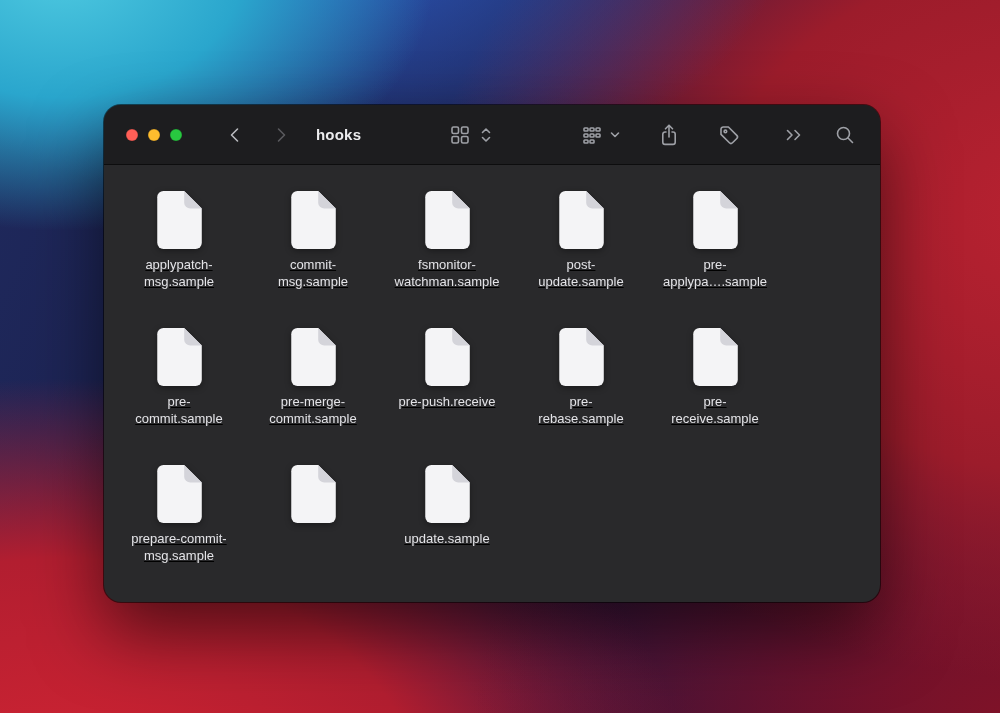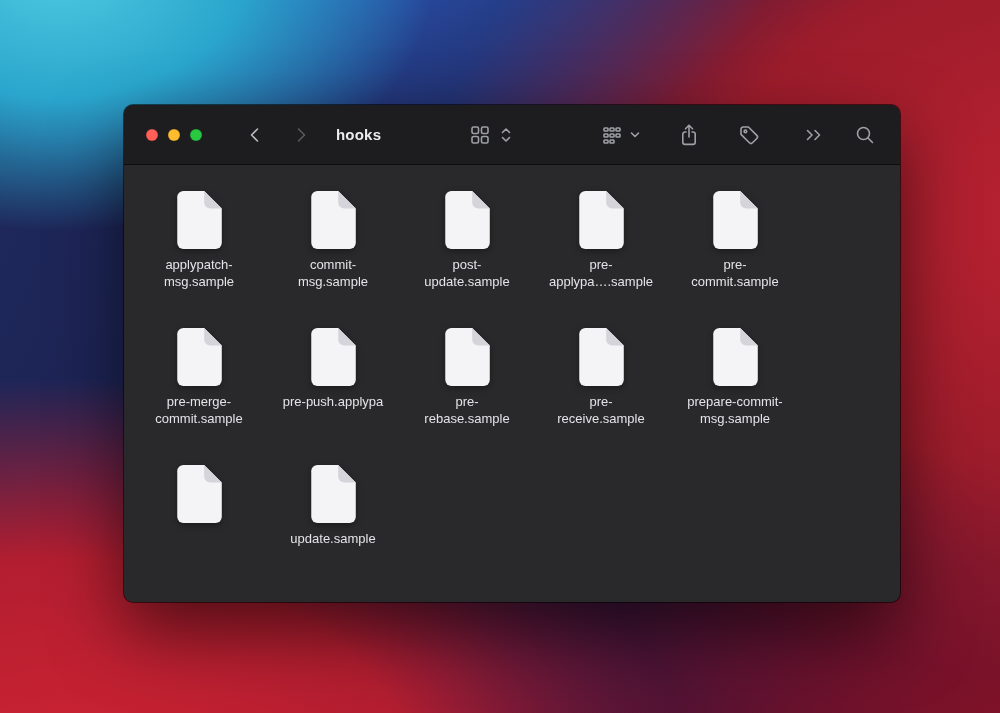--- a/index.html
+++ b/index.html
@@ -11,22 +11,22 @@
       radial-gradient(520px 360px at 6% -4%, #4ec9e0 0%, #2aa6cd 35%, rgba(42,120,200,0) 72%),
       radial-gradient(700px 420px at 30% -12%, #2d5ec7 0%, rgba(35,70,170,0) 70%),
       radial-gradient(900px 650px at 108% 30%, #bb2231 0%, #9c1c2b 40%, rgba(140,25,45,0) 72%),
       radial-gradient(820px 520px at 100% 100%, #7e1228 0%, rgba(110,18,45,0) 65%),
       radial-gradient(900px 600px at 6% 112%, #d12433 0%, #b21e30 40%, rgba(150,22,50,0) 70%),
       radial-gradient(560px 420px at 30% 92%, #34103e 0%, rgba(45,14,60,0) 65%),
       linear-gradient(115deg, #1f2a5e 0%, #1c2150 30%, #231b49 55%, #3c1238 80%, #5c1130 100%);
   }
 
   .window {
-    position: absolute; left: 124px; top: 105px; width: 776px; height: 497px;
-    border-radius: 9px; overflow: hidden;
+    position: absolute; left: 104px; top: 105px; width: 776px; height: 497px;
+    border-radius: 17px; overflow: hidden;
     background: #29292b;
     box-shadow: 0 30px 70px rgba(0,0,0,0.55), 0 0 0 1px rgba(0,0,0,0.55);
   }
 
   .titlebar {
     height: 60px; background: #1d1d1f;
     border-bottom: 1px solid rgba(0,0,0,0.55);
     display: flex; align-items: center;
     box-sizing: border-box;
     padding: 0 22px;
@@ -52,21 +52,21 @@
   .g-group { margin-left: 0; display: flex; align-items: center; gap: 7px; }
   .g-share { margin-left: 34px; }
   .g-tag   { margin-left: 34px; }
   .g-more  { margin-left: 40px; }
   .g-search{ margin-left: 26px; }
 
   .tb-icon { stroke: #9ea0a6; fill: none; stroke-width: 1.6; stroke-linecap: round; stroke-linejoin: round; }
   .tb-icon.dim { stroke: #5a5a5e; }
   .tb-icon.bright { stroke: #b9babf; }
 
-  .content { padding: 26px 0 16px 8px; }
+  .content { padding: 26px 0 16px 8px; text-decoration: underline; }
   .grid {
     display: grid;
     grid-template-columns: repeat(5, 134px);
     grid-auto-rows: 137px;
   }
   .file { display: flex; flex-direction: column; align-items: center; }
   .doc-icon { filter: drop-shadow(0 2px 3px rgba(0,0,0,0.35)); }
   .file-label {
     margin-top: 7px; color: #e4e4e8; font-size: 13px; line-height: 17px;
     text-align: center; max-width: 128px;
@@ -175,20 +175,27 @@
   </div>
 
   <div class="file">
     <svg class="doc-icon" width="46" height="58" viewBox="0 0 44 56">
       <path d="M7 0 h20 l17 17 v33 a6 6 0 0 1 -6 6 H7 a6 6 0 0 1 -6 -6 V6 a6 6 0 0 1 6 -6 z" fill="#f4f4f6"></path>
       <path d="M27 0 l17 17 H33 a6 6 0 0 1 -6 -6 z" fill="#d4d4da"></path>
     </svg>
     <div class="file-label">commit-<br>msg.sample</div>
   </div>
 
+  <div class="file">
+    <svg class="doc-icon" width="46" height="58" viewBox="0 0 44 56">
+      <path d="M7 0 h20 l17 17 v33 a6 6 0 0 1 -6 6 H7 a6 6 0 0 1 -6 -6 V6 a6 6 0 0 1 6 -6 z" fill="#f4f4f6"></path>
+      <path d="M27 0 l17 17 H33 a6 6 0 0 1 -6 -6 z" fill="#d4d4da"></path>
+    </svg>
+    <div class="file-label">fsmonitor-<br>watchman.sample</div>
+  </div>
 
   <div class="file">
     <svg class="doc-icon" width="46" height="58" viewBox="0 0 44 56">
       <path d="M7 0 h20 l17 17 v33 a6 6 0 0 1 -6 6 H7 a6 6 0 0 1 -6 -6 V6 a6 6 0 0 1 6 -6 z" fill="#f4f4f6"></path>
       <path d="M27 0 l17 17 H33 a6 6 0 0 1 -6 -6 z" fill="#d4d4da"></path>
     </svg>
     <div class="file-label">post-<br>update.sample</div>
   </div>
 
   <div class="file">
@@ -213,21 +220,21 @@
       <path d="M27 0 l17 17 H33 a6 6 0 0 1 -6 -6 z" fill="#d4d4da"></path>
     </svg>
     <div class="file-label">pre-merge-<br>commit.sample</div>
   </div>
 
   <div class="file">
     <svg class="doc-icon" width="46" height="58" viewBox="0 0 44 56">
       <path d="M7 0 h20 l17 17 v33 a6 6 0 0 1 -6 6 H7 a6 6 0 0 1 -6 -6 V6 a6 6 0 0 1 6 -6 z" fill="#f4f4f6"></path>
       <path d="M27 0 l17 17 H33 a6 6 0 0 1 -6 -6 z" fill="#d4d4da"></path>
     </svg>
-    <div class="file-label">pre-push.applypa</div>
+    <div class="file-label">pre-push.receive</div>
   </div>
 
   <div class="file">
     <svg class="doc-icon" width="46" height="58" viewBox="0 0 44 56">
       <path d="M7 0 h20 l17 17 v33 a6 6 0 0 1 -6 6 H7 a6 6 0 0 1 -6 -6 V6 a6 6 0 0 1 6 -6 z" fill="#f4f4f6"></path>
       <path d="M27 0 l17 17 H33 a6 6 0 0 1 -6 -6 z" fill="#d4d4da"></path>
     </svg>
     <div class="file-label">pre-<br>rebase.sample</div>
   </div>
 

